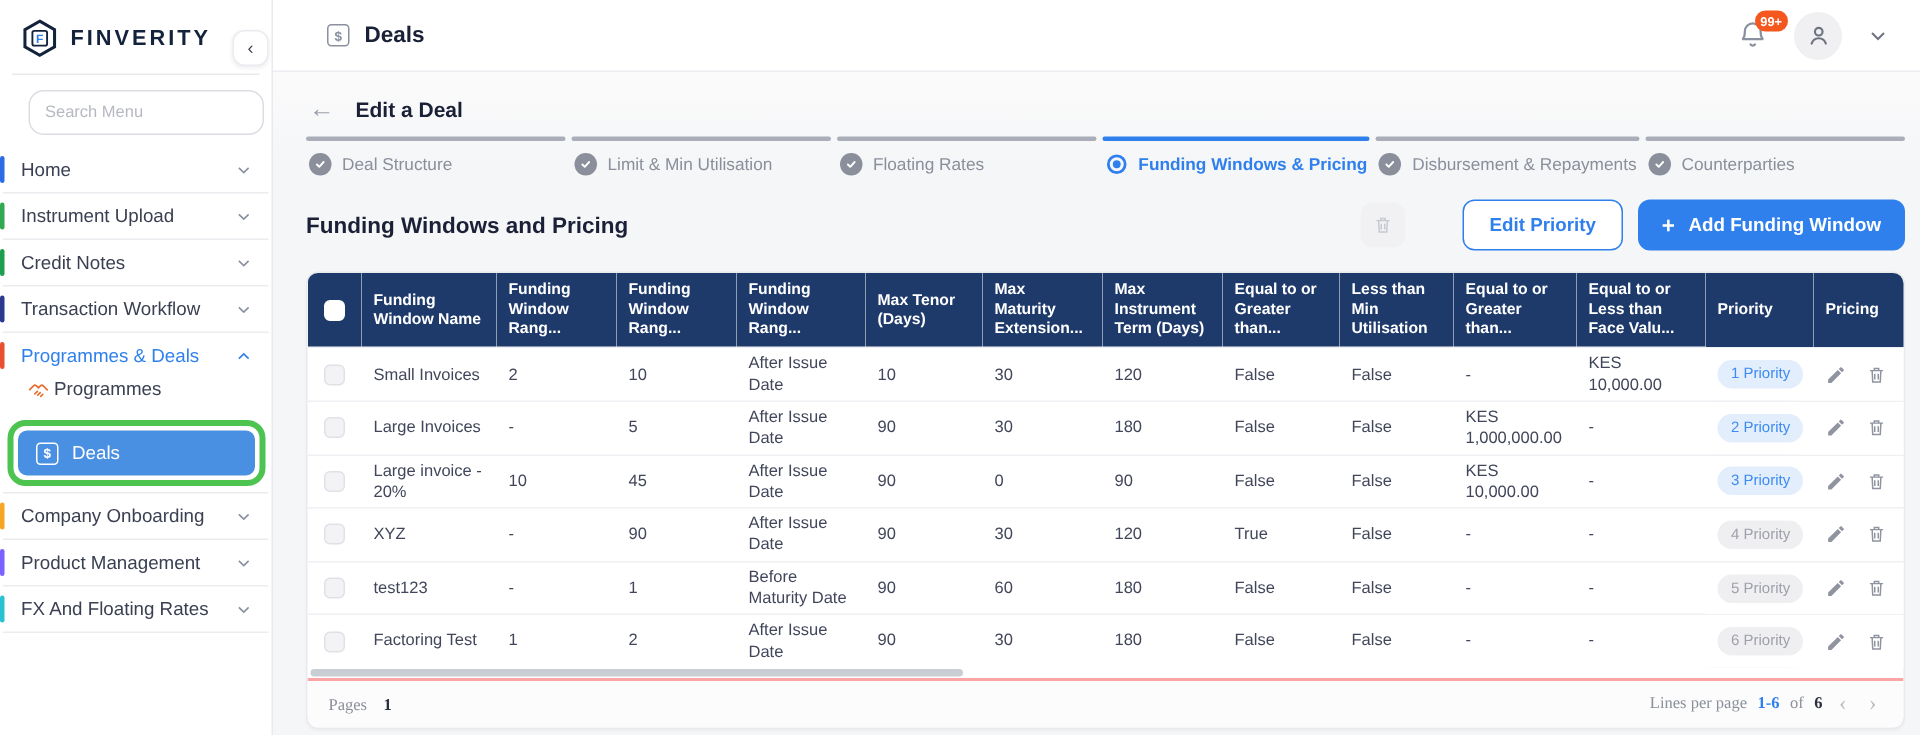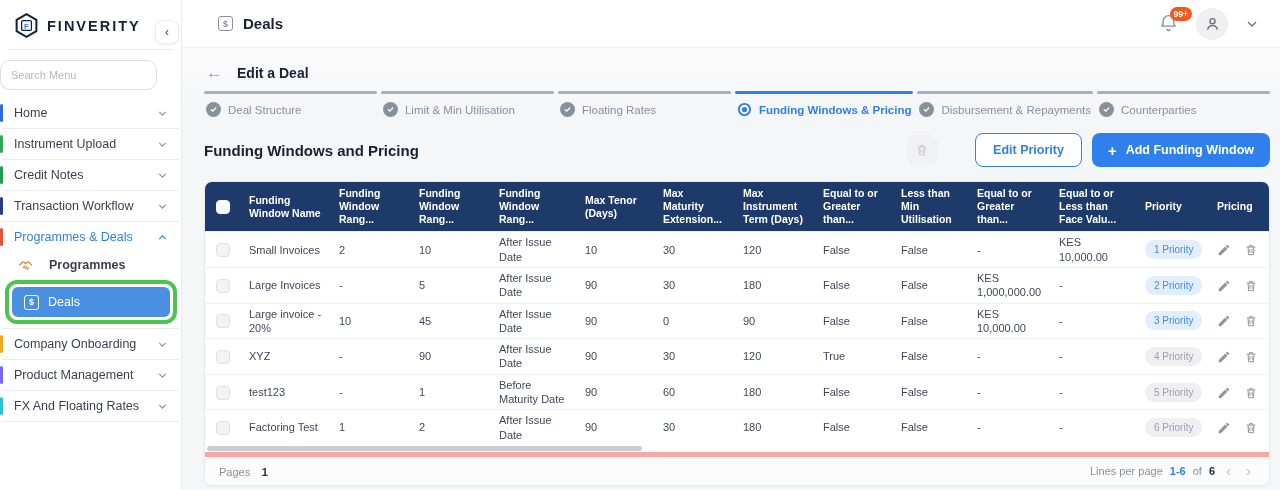--- a/index.html
+++ b/index.html
@@ -6,30 +6,30 @@
   html, body { width: 1280px; height: 490px; overflow: hidden; }
   body { font-family: "Liberation Sans", sans-serif; background: #F6F7F8; color: #1A2036; }
   .app { display: flex; width: 1280px; height: 490px; }
 
   
   .sidebar { width: 182px; flex-shrink: 0; background: #fff; border-right: 1px solid #E9E9EE; position: relative; overflow: hidden; }
   .logo-row { display: flex; align-items: center; gap: 7px; padding: 12px 10px 10px 13px; }
   .logo-text { font-weight: 700; font-size: 14.5px; letter-spacing: 2px; color: #14233C; }
   .logo-div { border-bottom: 1px solid #E9E9EE; margin: 0 8px; }
   .collapse-btn { position: absolute; right: 2px; top: 20px; width: 24px; height: 24px; background: #fff; border: 1px solid #ECECF0; border-radius: 8px; box-shadow: 0 1px 3px rgba(20,30,60,.08); color: #3B4254; font-size: 12px; line-height: 1; cursor: pointer; z-index: 4; }
-  .search { display: block; width: calc(100% - 24px); margin: 10px 0 8px; height: 30px; border: 1px solid #DCDDE3; border-radius: 10px; padding: 0 10px; font-size: 11px; font-family: "Liberation Sans", sans-serif; color: #3A3F51; outline: none; }
+  .search { display: block; width: calc(100% - 24px); margin: 10px 19px 8px; height: 30px; border: 1px solid #DCDDE3; border-radius: 10px; padding: 0 10px; font-size: 11px; font-family: "Liberation Sans", sans-serif; color: #3A3F51; outline: none; }
   .search::placeholder { color: #B6B9C2; }
   .side-item { position: relative; display: flex; align-items: center; height: 30px; padding: 0 12px 0 14px; margin: 0 0; cursor: pointer; }
   .side-item .bar { position: absolute; left: 0; top: 6px; width: 3px; height: 18px; border-radius: 2px; }
   .side-label { flex: 1; font-size: 12.5px; color: #3A3F51; }
   .side-item.active .side-label { color: #2F80ED; }
   .chev { width: 13px; height: 13px; stroke: #8B90A0; stroke-width: 2; fill: none; }
   .chev.blue { stroke: #2F80ED; }
   .side-div { border-bottom: 1px solid #ECECF0; margin: 0 2px; }
-  .sub-item { display: flex; align-items: center; gap: 14px; height: 26px; padding: 0 12px 0 18px; font-size: 12.5px; color: #3A3F51; cursor: pointer; font-weight: bold; }
+  .sub-item { display: flex; gap: 1px; height: 26px; padding: 0 12px 0 18px; font-size: 12.5px; color: #3A3F51; cursor: pointer; }
   .hs { width: 17px; height: 17px; stroke: #E8702F; stroke-width: 1.6; fill: none; stroke-linecap: round; stroke-linejoin: round; }
   .deals-wrap { border: 4px solid #4DC44F; border-radius: 12px; padding: 3px; margin: 2px 4px 4px 5px; }
   .deals-pill { display: flex; align-items: center; gap: 9px; height: 30px; padding: 0 12px; background: #4A90E2; border-radius: 6px; color: #fff; font-size: 12.5px; cursor: pointer; }
   .doc-ic { display: inline-flex; align-items: center; justify-content: center; width: 15px; height: 15px; border: 1.4px solid #8B90A0; border-radius: 3px; font-size: 9px; font-weight: 700; color: #8B90A0; }
   .doc-ic.white { border-color: #fff; color: #fff; }
 
   
   .main { flex: 1; display: flex; flex-direction: column; min-width: 0; }
   .topbar { height: 48px; background: #fff; border-bottom: 1px solid #ECEEF1; display: flex; align-items: center; padding: 0 20px 0 36px; flex-shrink: 0; }
   .topbar h1 { font-size: 15px; font-weight: 700; color: #1A2036; margin-left: 10px; }
@@ -78,21 +78,21 @@
   td.pin { background: #fff; }
   .pin-first { box-shadow: -8px 0 10px -3px rgba(15,25,55,.16); }
   .badge { display: inline-block; padding: 3px 9px; border-radius: 10px; font-size: 10px; white-space: nowrap; }
   .badge.blue { background: #E3EEFC; color: #3D8BF2; }
   .badge.gray { background: #EFEFF1; color: #9EA1AB; }
   .act-cell { white-space: nowrap; }
   .icon-btn { display: inline-flex; margin-right: 13px; cursor: pointer; vertical-align: middle; }
   .icon-btn svg { width: 14px; height: 14px; }
   .hscroll-track { height: 7px; padding: 1px 2px; }
   .hscroll-thumb { height: 5px; width: 41%; background: #C9CDD4; border-radius: 3px; cursor: grab; }
-  .table-footer { display: flex; align-items: center; justify-content: space-between; height: 33px; padding: 0 14px; border-top: 5px solid #fca5a5; background: #FCFCFD; }
+  .table-footer { display: flex; align-items: center; justify-content: space-between; height: 33px; padding: 0 14px; border-top: 2px solid #fca5a5; background: #FCFCFD; font-family: Liberation Serif, serif; }
   .muted { color: #8B8F9A; font-size: 11px; }
   .page-num { color: #2B2F3E; font-size: 11px; font-weight: 700; margin-left: 7px; cursor: pointer; }
   .lines { display: flex; align-items: center; gap: 7px; }
   .range { color: #2F80ED; font-size: 11px; font-weight: 600; }
   .total { color: #2B2F3E; font-size: 11px; font-weight: 700; }
   .pg-chev { color: #B9BCC4; font-size: 15px; line-height: 1; cursor: pointer; padding: 0 4px; }
   .pg-chev:first-of-type { margin-left: 14px; }
 </style>
 </head>
 <body>

